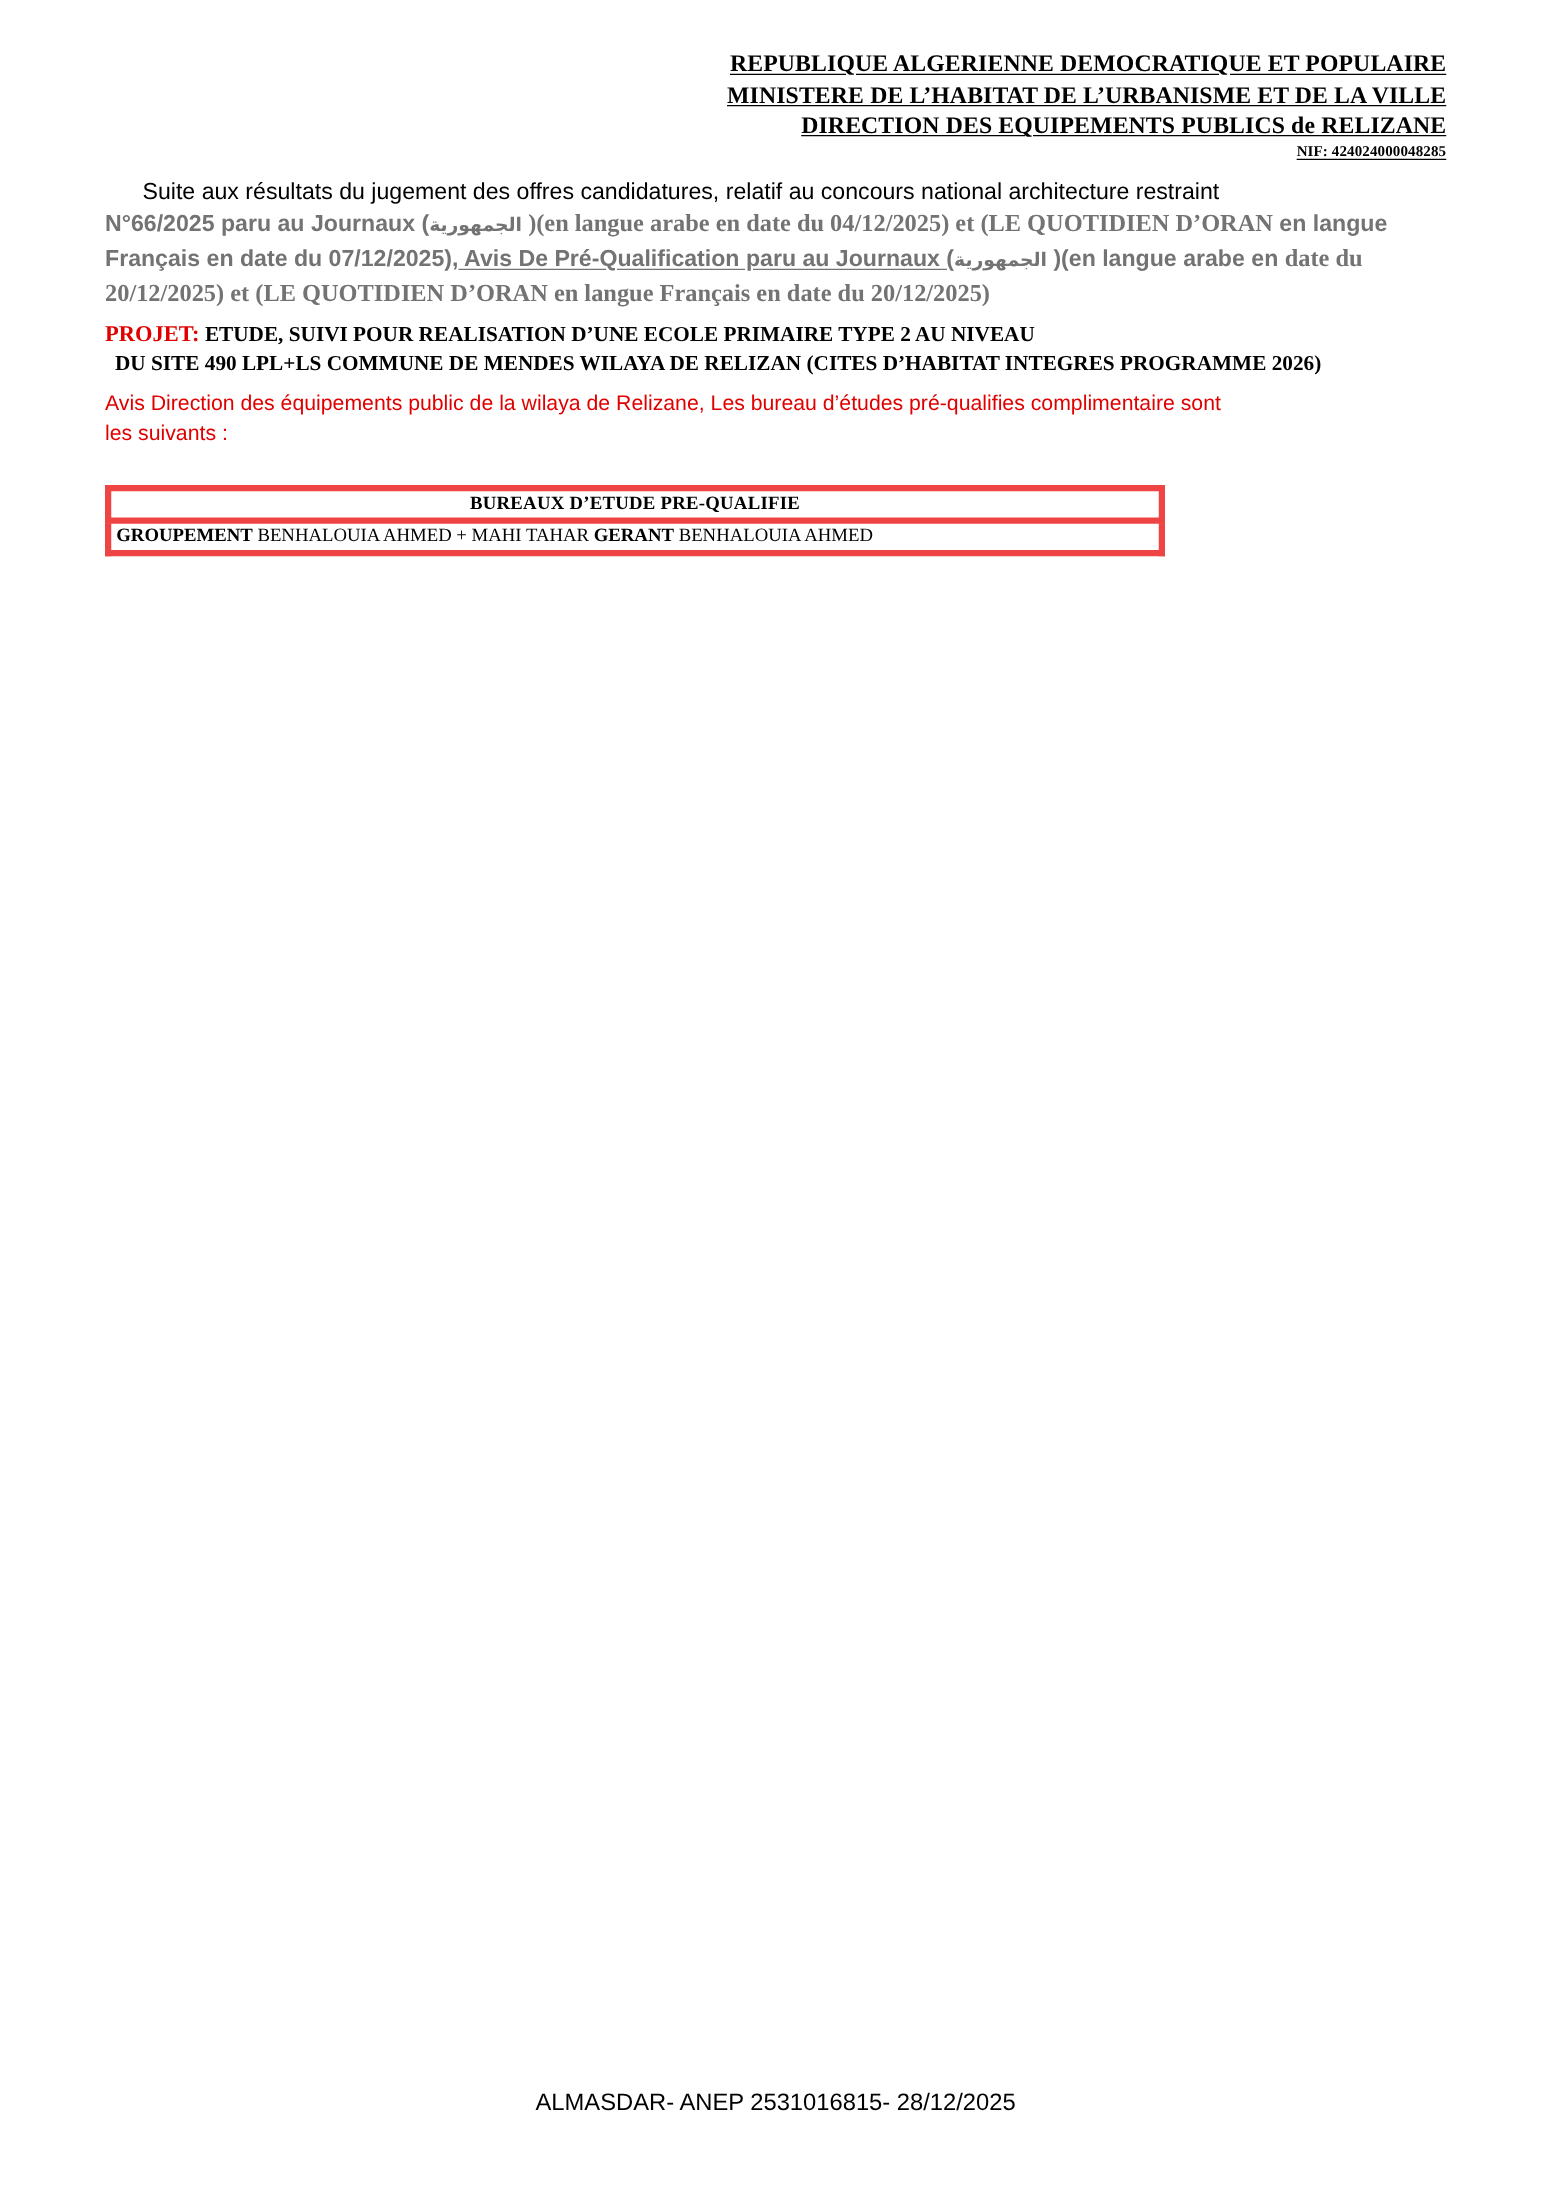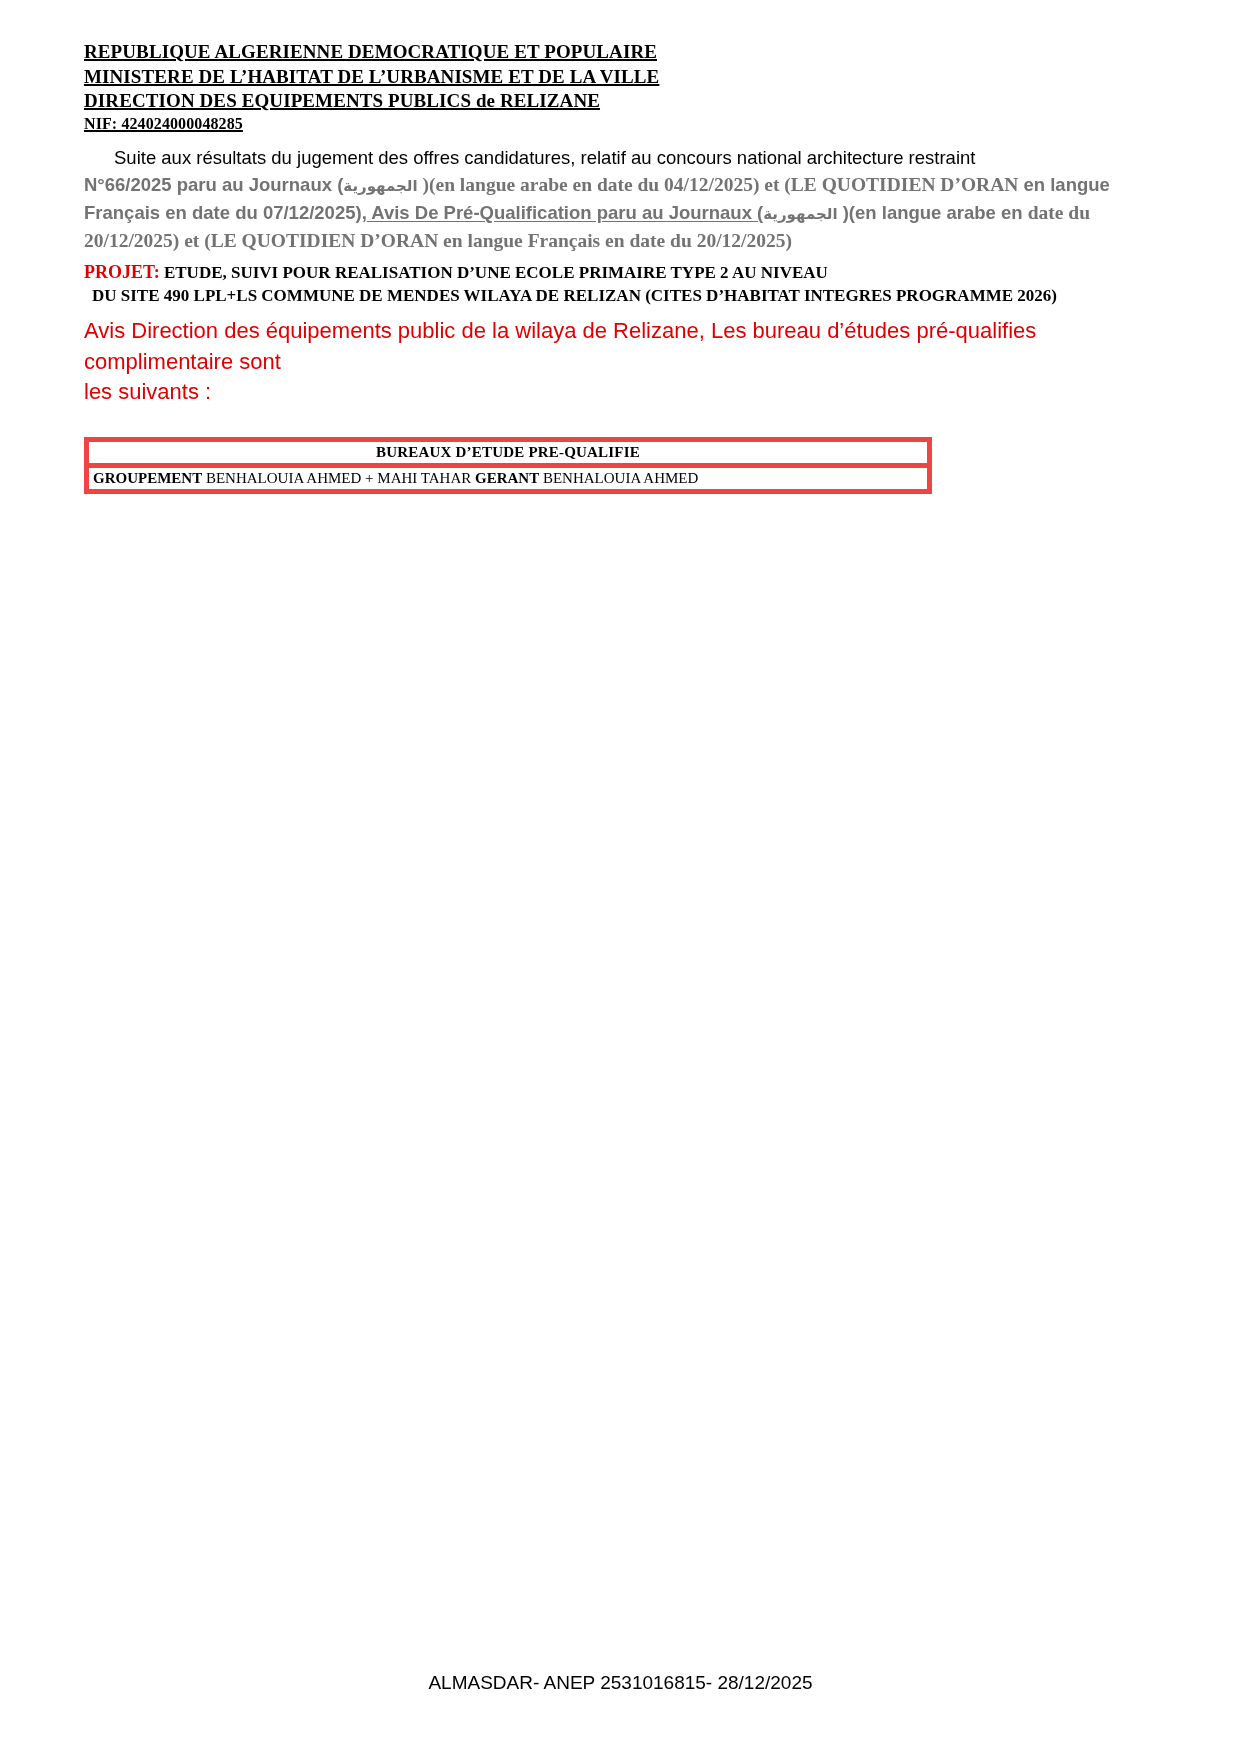--- a/index.html
+++ b/index.html
@@ -18,35 +18,34 @@
   .page {
     position: relative;
     width: 1241px;
     height: 1754px;
     box-sizing: border-box;
     padding: 40px 84px 0 84px;
   }
 
   
   .header {
-    text-align: left;
+    text-align: right;
     line-height: 1.30;
-    text-decoration: underline;
   }
   .header .line {
     font-family: "Liberation Serif", serif;
     font-weight: bold;
     font-size: 19px;
     letter-spacing: 0.1px;
     text-decoration: underline;
     text-underline-offset: 2px;
     white-space: nowrap;
   }
   .header .line.nif {
-    font-size: 16px;
+    font-size: 12px;
   }
   .header .title {
     font-family: "Liberation Serif", serif;
     font-weight: bold;
     font-size: 27px;
     margin-top: 6px;
     text-decoration: underline;
     text-underline-offset: 3px;
     white-space: nowrap;
   }
@@ -102,21 +101,21 @@
     font-size: 18px;
   }
   .projet-line .sub {
     display: block;
     padding-left: 8px;
   }
 
   .closing {
     margin-top: 8px;
     font-family: "Liberation Sans", sans-serif;
-    font-size: 22px;
+    font-size: 17px;
     color: #e00000;
     line-height: 1.38;
   }
 
   
   .tbl-wrap {
     margin-top: 30px;
     padding-left: 0px;
     padding-right: 225px;
   }

